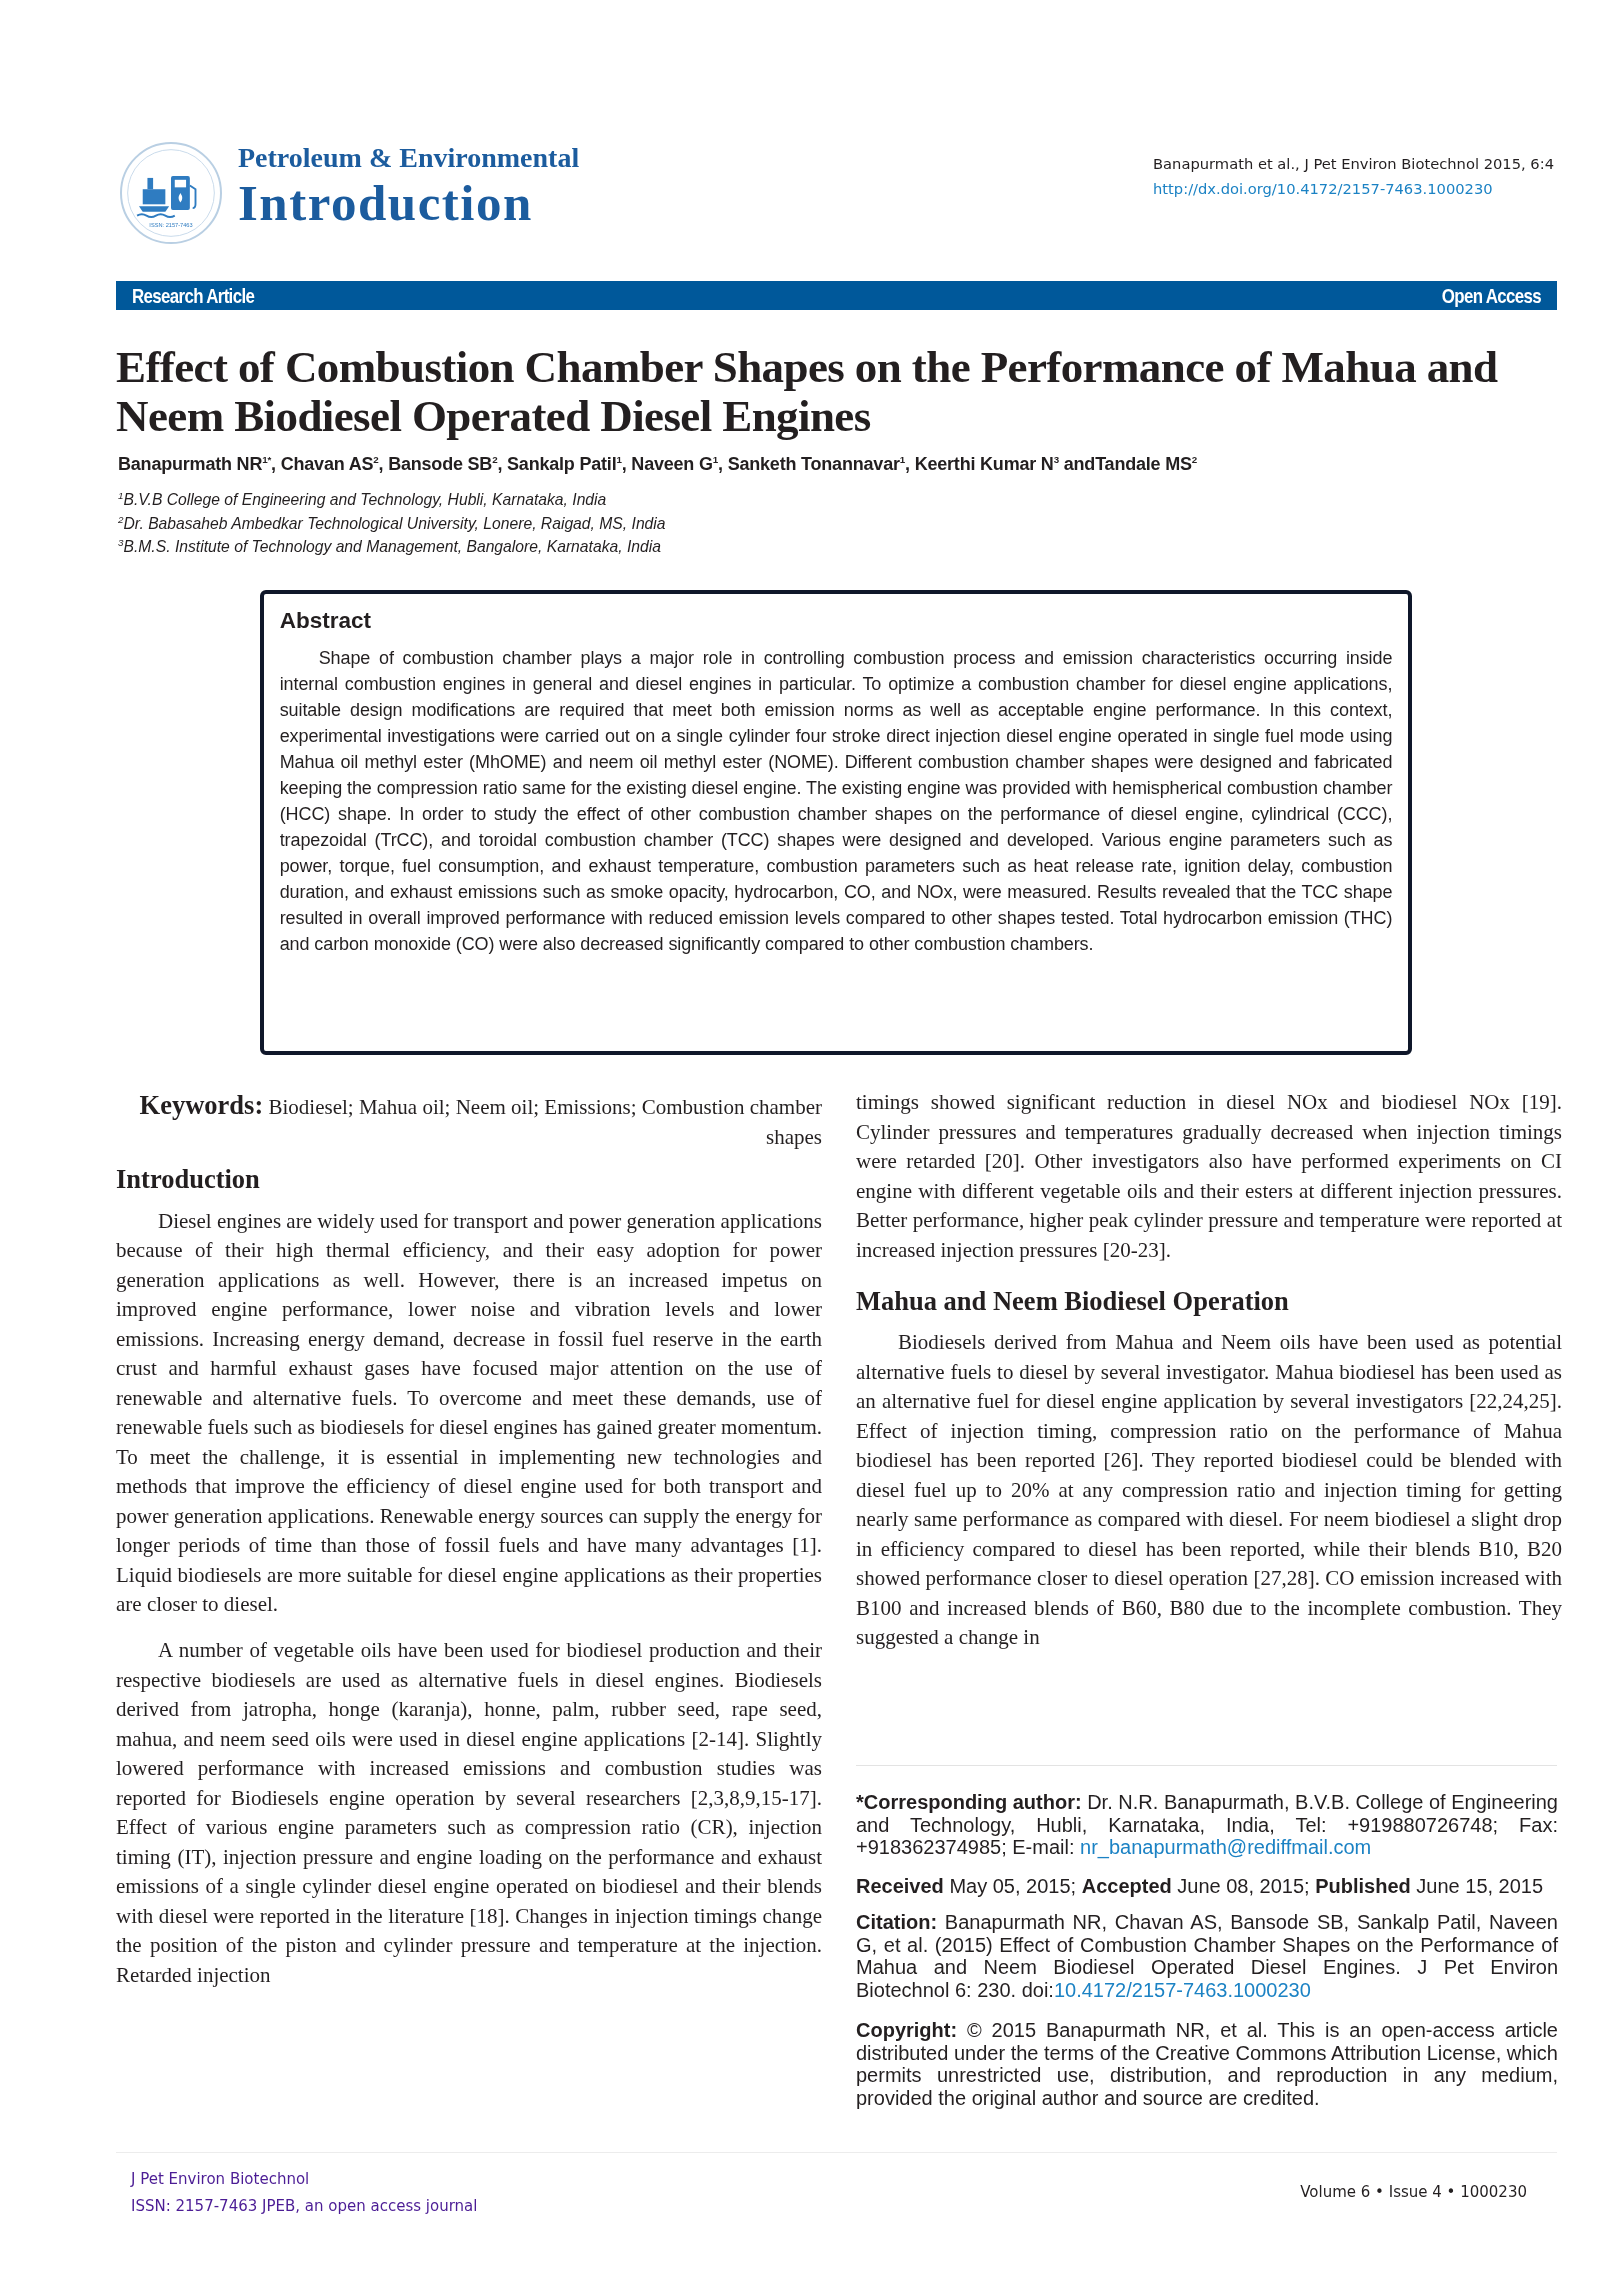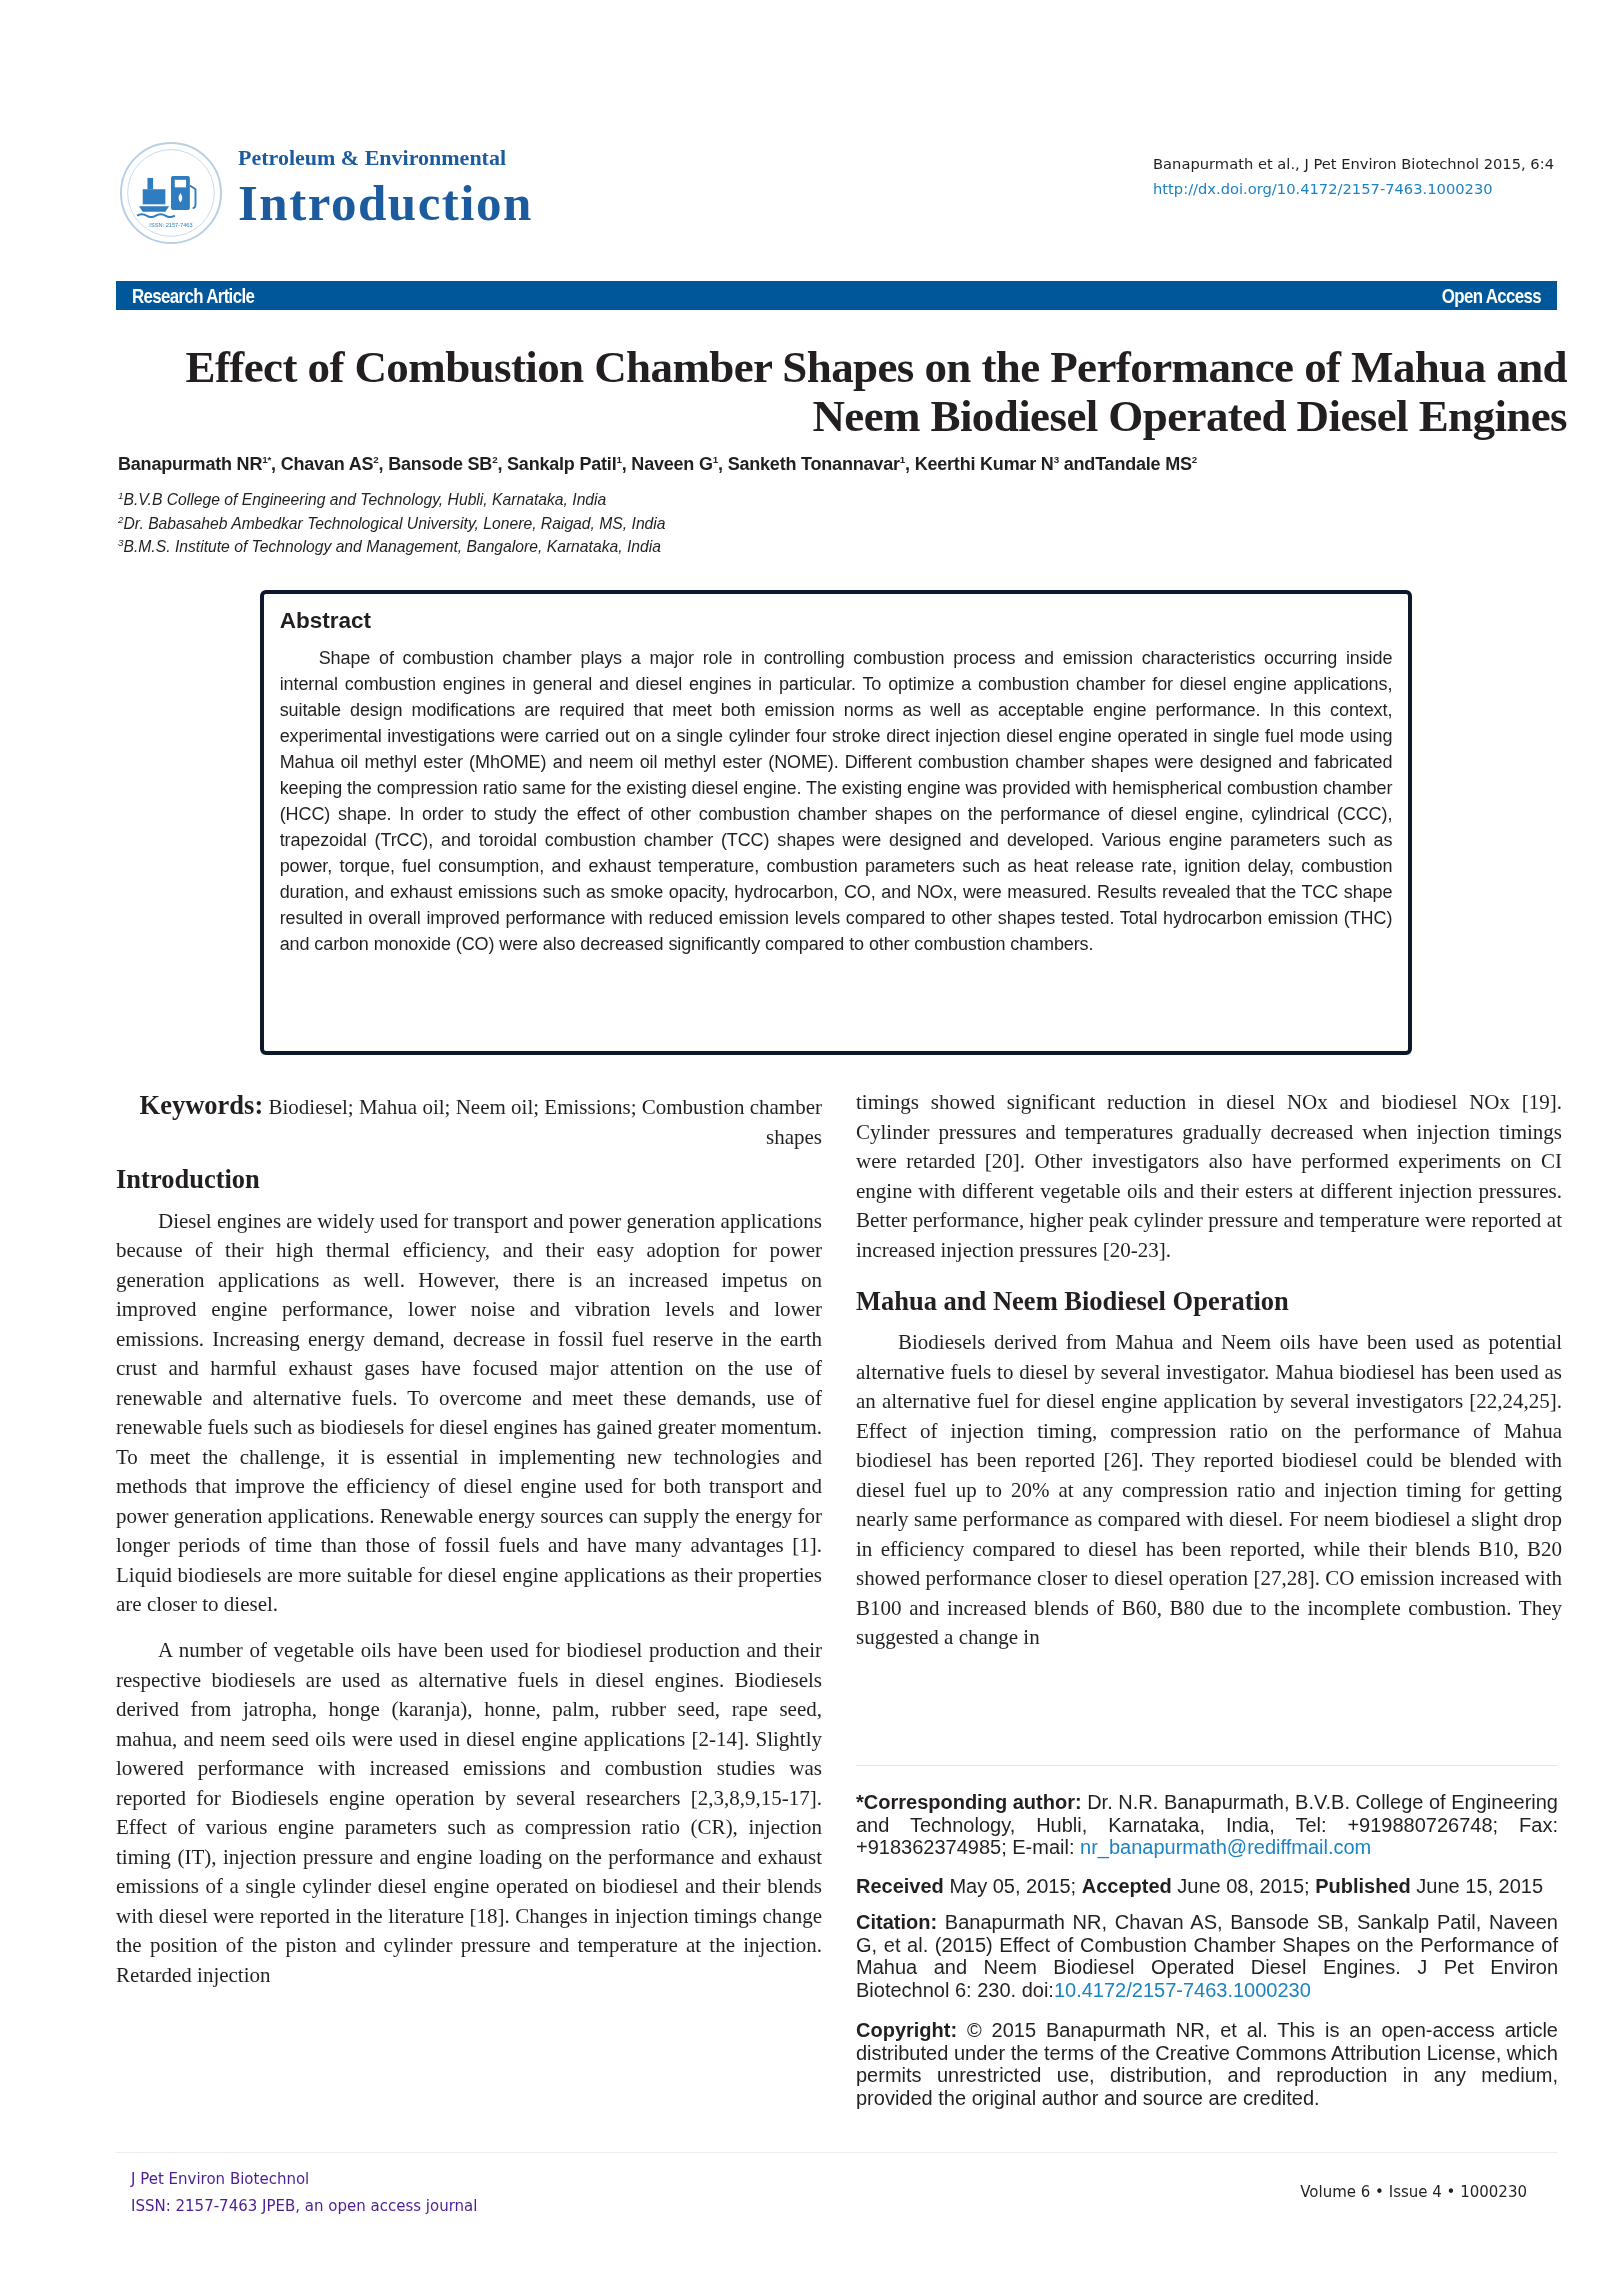--- a/index.html
+++ b/index.html
@@ -4,33 +4,33 @@
 <style>
   * { box-sizing: border-box; margin: 0; padding: 0; }
   html, body { width: 1621px; height: 2293px; background: #ffffff; }
   body { position: relative; font-family: "Liberation Serif", serif; color: #231f20; overflow: hidden; }
 
   
   .logo { position: absolute; left: 120px; top: 142px; width: 102px; height: 102px; border-radius: 50%;
           border: 2px solid #b9cfe3; background: #fff; }
   .logo svg { width: 100%; height: 100%; }
   .journal-name { position: absolute; left: 238px; top: 140px; color: #1c5c9e; font-family: "Liberation Serif", serif; font-weight: bold; }
-  .journal-name .line1 { font-size: 22px; line-height: 35px; display: block; }
+  .journal-name .line1 { font-size: 28px; line-height: 35px; display: block; }
   .journal-name .line2 { font-size: 51px; line-height: 57px; display: block; letter-spacing: 1.5px; }
   .citation-head { position: absolute; right: 67px; top: 152px; text-align: left; font-family: "DejaVu Sans", sans-serif; font-size: 14.7px; line-height: 24.5px; color: #231f20; }
   .citation-head .doi { color: #1b82c4; }
 
   .banner { position: absolute; left: 116px; top: 281px; width: 1441px; height: 29px; background: #00589a; color: #fff;
             font-family: "Liberation Sans", sans-serif; font-weight: bold; font-size: 20.6px; line-height: 29px;
             display: flex; justify-content: space-between; padding: 0 16px; letter-spacing: -0.8px; transform-origin: left; }
   .banner span { display: inline-block; transform: scaleX(0.82); }
   .banner .left { transform-origin: left; }
   .banner .right { transform-origin: right; }
 
-  .title { position: absolute; left: 116px; top: 343px; width: 1451px; font-family: "Liberation Serif", serif; font-size: 45px; line-height: 49px; color: #231f20; letter-spacing: -0.6px; text-align: right; }
+  .title { position: absolute; left: 116px; top: 343px; width: 1451px; font-family: "Liberation Serif", serif; font-size: 45px; line-height: 49px; color: #231f20; letter-spacing: -0.6px; }
   .authors { position: absolute; left: 118px; top: 454px; font-family: "Liberation Sans", sans-serif; font-weight: bold; font-size: 18px; letter-spacing: -0.2px; color: #231f20; }
   .authors sup, .affil sup { font-size: 9.8px; vertical-align: super; line-height: 0; }
   .affil { position: absolute; left: 118px; top: 488px; font-family: "Liberation Sans", sans-serif; font-style: italic; font-size: 15.7px; line-height: 23.5px; color: #231f20; }
 
   .abstract { position: absolute; left: 260px; top: 590px; width: 1152px; height: 465px; border: 4px solid #0f172a; border-radius: 5.9px;
               padding: 13.7px 15.7px 9.8px 15.7px; font-family: "Liberation Sans", sans-serif; }
   .abstract h2 { font-size: 22.5px; font-weight: bold; margin-bottom: 11.8px; color: #231f20; }
   .abstract p { font-size: 18px; line-height: 26px; text-align: justify; text-indent: 39px; color: #231f20; letter-spacing: -0.1px; }
 
   

